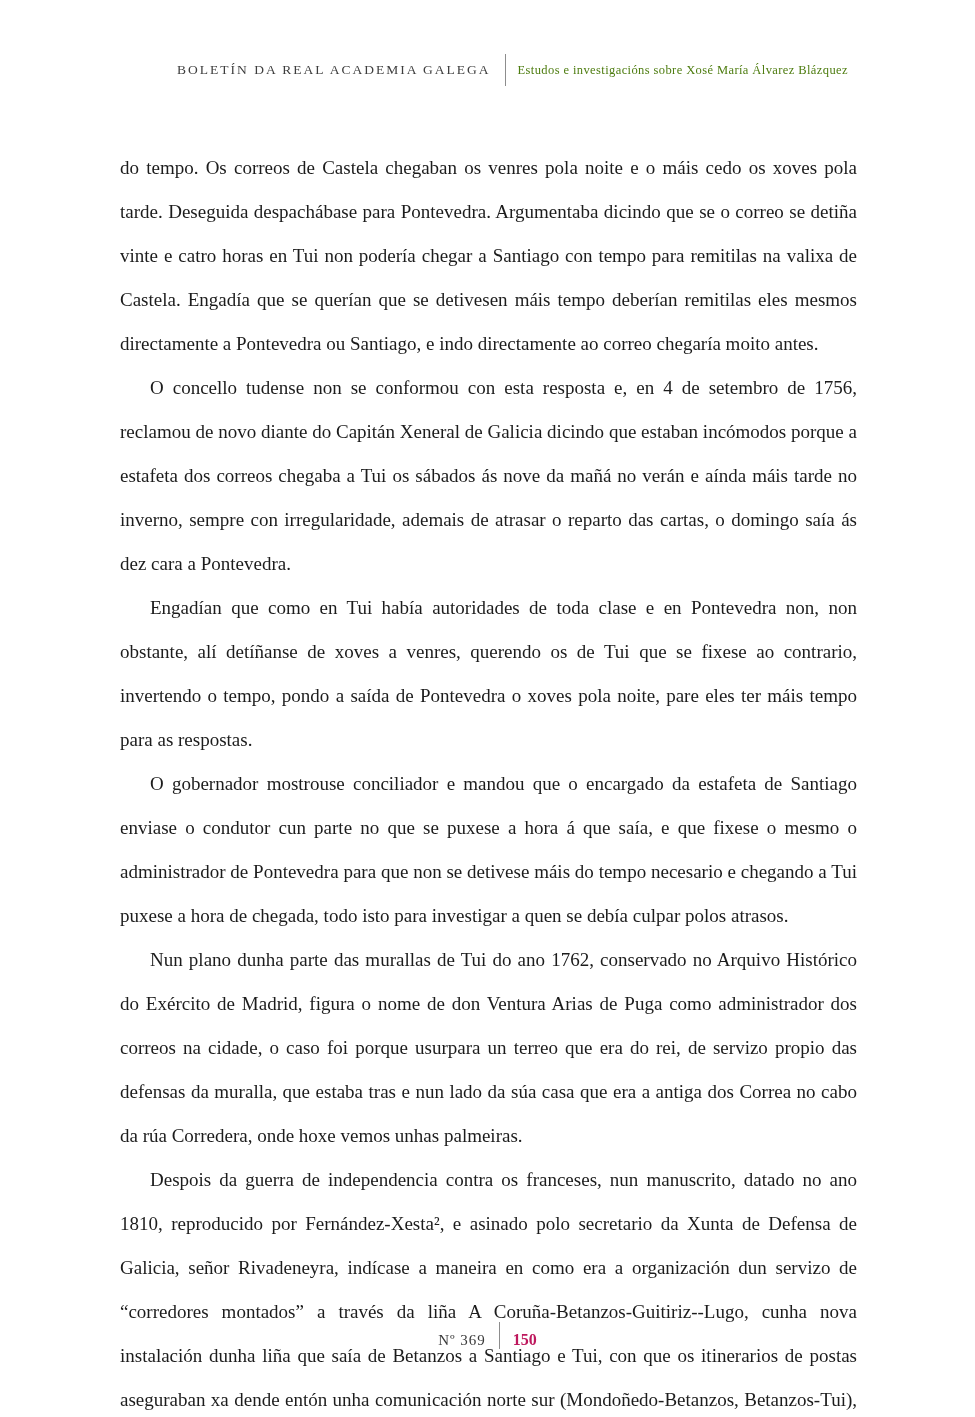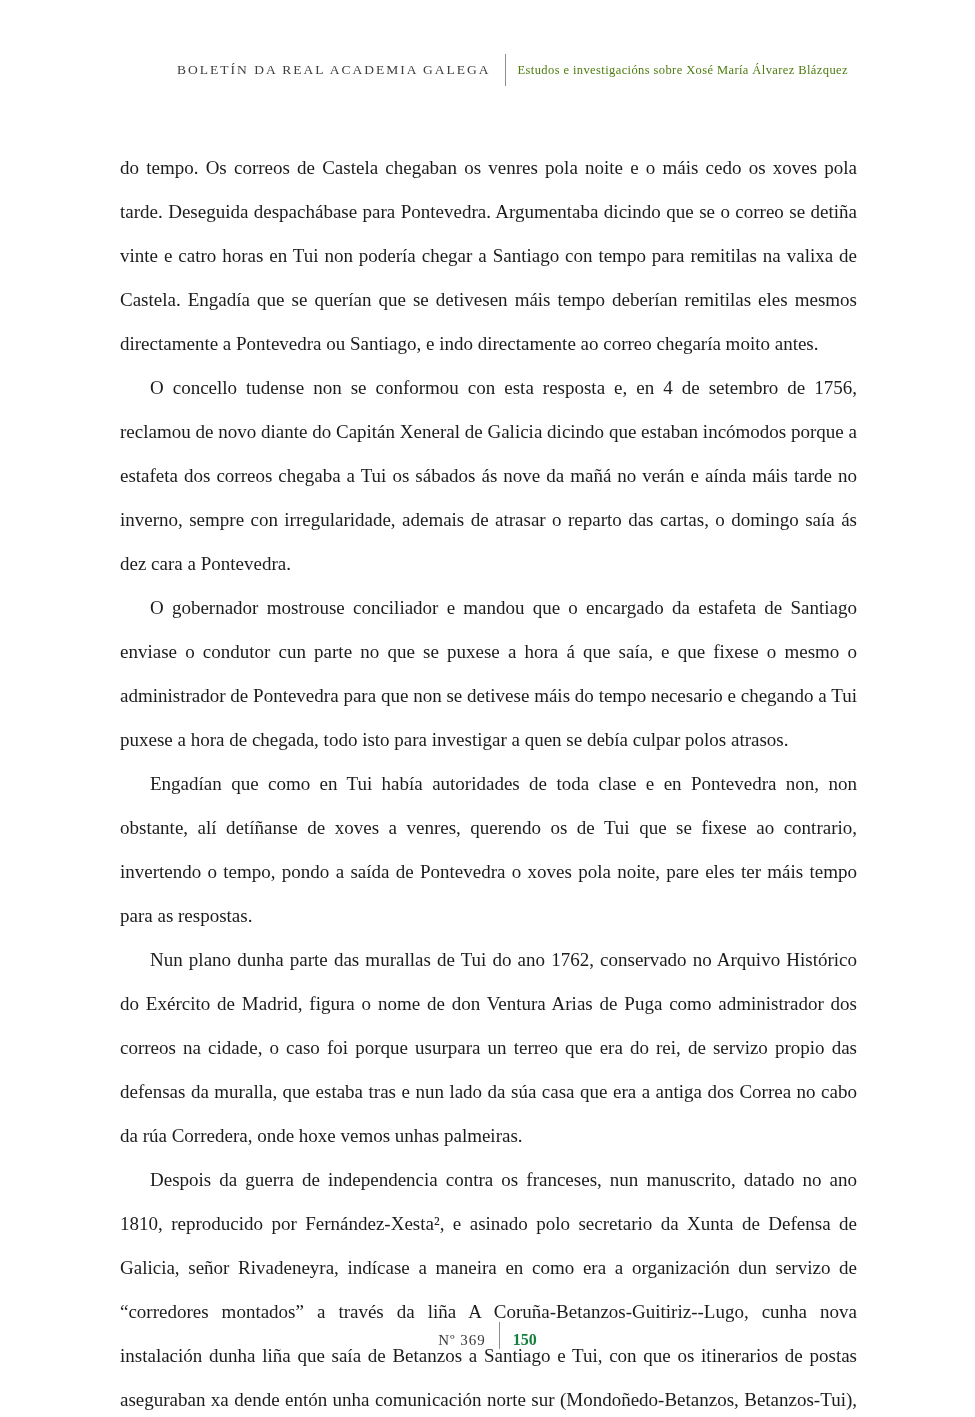--- a/index.html
+++ b/index.html
@@ -84,39 +84,39 @@
   }
   .footer-divider {
     width: 1px;
     height: 27px;
     background: #8d8d8d;
     margin: 0 13px;
   }
   .page-number {
     font-size: 16px;
     font-weight: bold;
-    color: #15803d;
+    color: #be185d;
   }
 </style>
 </head>
 <body>
 
 <div class="page">
 
   <header class="page-header">
     <span class="journal-title">BOLETÍN DA REAL ACADEMIA GALEGA</span>
     <span class="header-divider"></span>
     <span class="section-title">Estudos e investigacións sobre Xosé María Álvarez Blázquez</span>
   </header>
 
   <main class="page-body">
     <p class="para no-indent">do tempo. Os correos de Castela chegaban os venres pola noite e o máis cedo os xoves pola tarde. Deseguida despachábase para Pontevedra. Argumentaba dicindo que se o correo se detiña vinte e catro horas en Tui non podería chegar a Santiago con tempo para remitilas na valixa de Castela. Engadía que se querían que se detivesen máis tempo deberían remitilas eles mesmos directamente a Pontevedra ou Santiago, e indo directamente ao correo chegaría moito antes.</p>
     <p class="para">O concello tudense non se conformou con esta resposta e, en 4 de setembro de 1756, reclamou de novo diante do Capitán Xeneral de Galicia dicindo que estaban incómodos porque a estafeta dos correos chegaba a Tui os sábados ás nove da mañá no verán e aínda máis tarde no inverno, sempre con irregularidade, ademais de atrasar o reparto das cartas, o domingo saía ás dez cara a Pontevedra.</p>
+    <p class="para">Engadían que como en Tui había autoridades de toda clase e en Pontevedra non, non obstante, alí detíñanse de xoves a venres, querendo os de Tui que se fixese ao contrario, invertendo o tempo, pondo a saída de Pontevedra o xoves pola noite, pare eles ter máis tempo para as respostas.</p>
     <p class="para">O gobernador mostrouse conciliador e mandou que o encargado da estafeta de Santiago enviase o condutor cun parte no que se puxese a hora á que saía, e que fixese o mesmo o administrador de Pontevedra para que non se detivese máis do tempo necesario e chegando a Tui puxese a hora de chegada, todo isto para investigar a quen se debía culpar polos atrasos.</p>
-    <p class="para">Engadían que como en Tui había autoridades de toda clase e en Pontevedra non, non obstante, alí detíñanse de xoves a venres, querendo os de Tui que se fixese ao contrario, invertendo o tempo, pondo a saída de Pontevedra o xoves pola noite, pare eles ter máis tempo para as respostas.</p>
     <p class="para">Nun plano dunha parte das murallas de Tui do ano 1762, conservado no Arquivo Histórico do Exército de Madrid, figura o nome de don Ventura Arias de Puga como administrador dos correos na cidade, o caso foi porque usurpara un terreo que era do rei, de servizo propio das defensas da muralla, que estaba tras e nun lado da súa casa que era a antiga dos Correa no cabo da rúa Corredera, onde hoxe vemos unhas palmeiras.</p>
     <p class="para">Despois da guerra de independencia contra os franceses, nun manuscrito, datado no ano 1810, reproducido por Fernández-Xesta², e asinado polo secretario da Xunta de Defensa de Galicia, señor Rivadeneyra, indícase a maneira en como era a organización dun servizo de “corredores montados” a través da liña A Coruña-Betanzos-Guitiriz--Lugo, cunha nova instalación dunha liña que saía de Betanzos a Santiago e Tui, con que os itinerarios de postas aseguraban xa dende entón unha comunicación norte sur (Mondoñedo-Betanzos, Betanzos-Tui), (fig. 1). O documento contén toda sorte de precisións: que os que levaran as cartas terían que facer o servizo por quendas, e ao que lle tocase debería ter o cabalo enselado día e noite para estar prestos a montalo, cando fose preciso terían que facer uso da súa corneta para avisar dende lonxe que viñan correndo e con moita présa.</p>
   </main>
 
   <footer class="page-footer">
     <span class="issue-number">Nº 369</span>
     <span class="footer-divider"></span>
     <span class="page-number">150</span>
   </footer>
 

